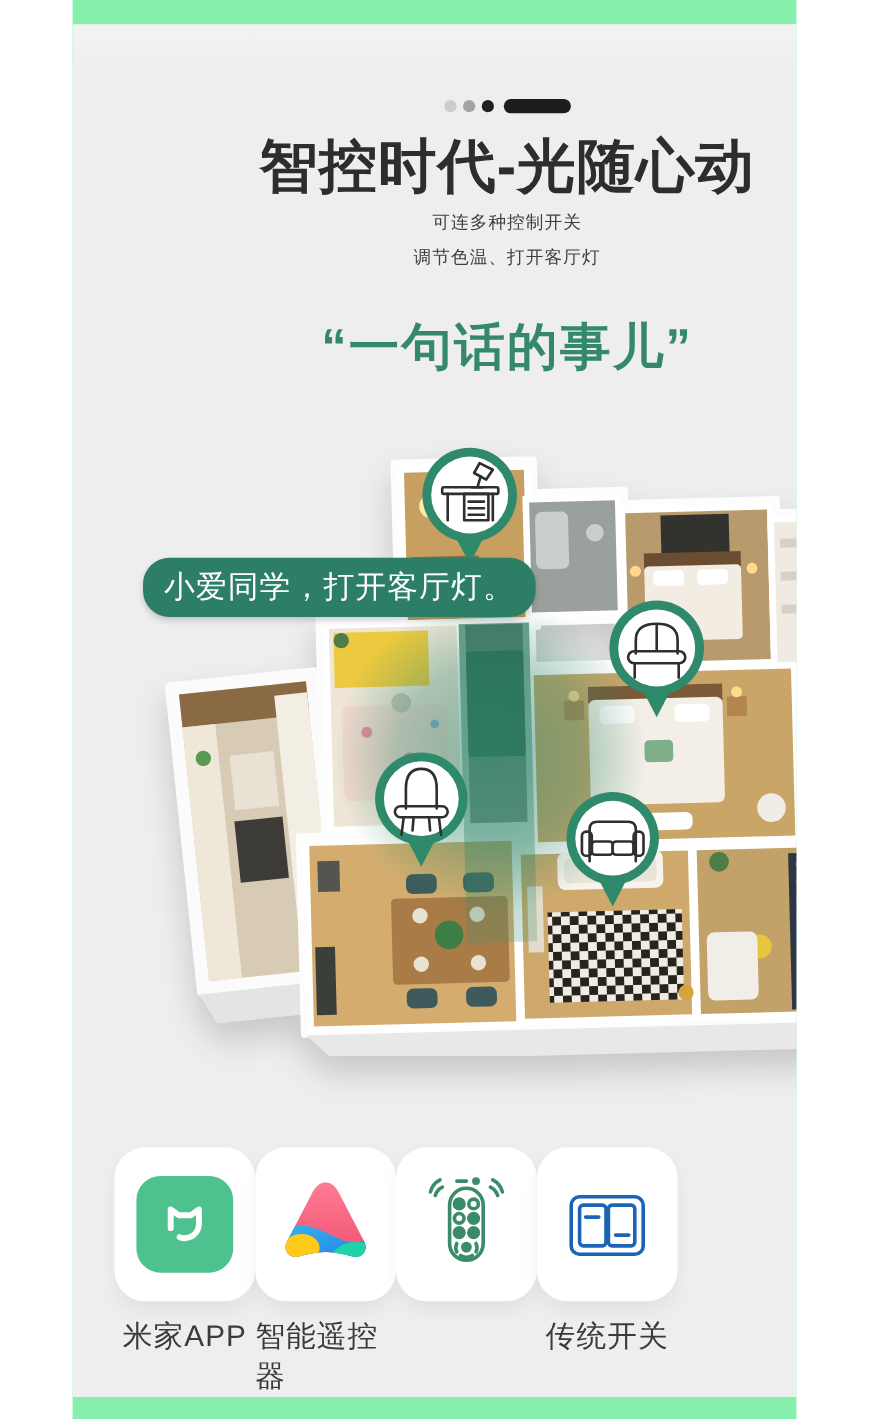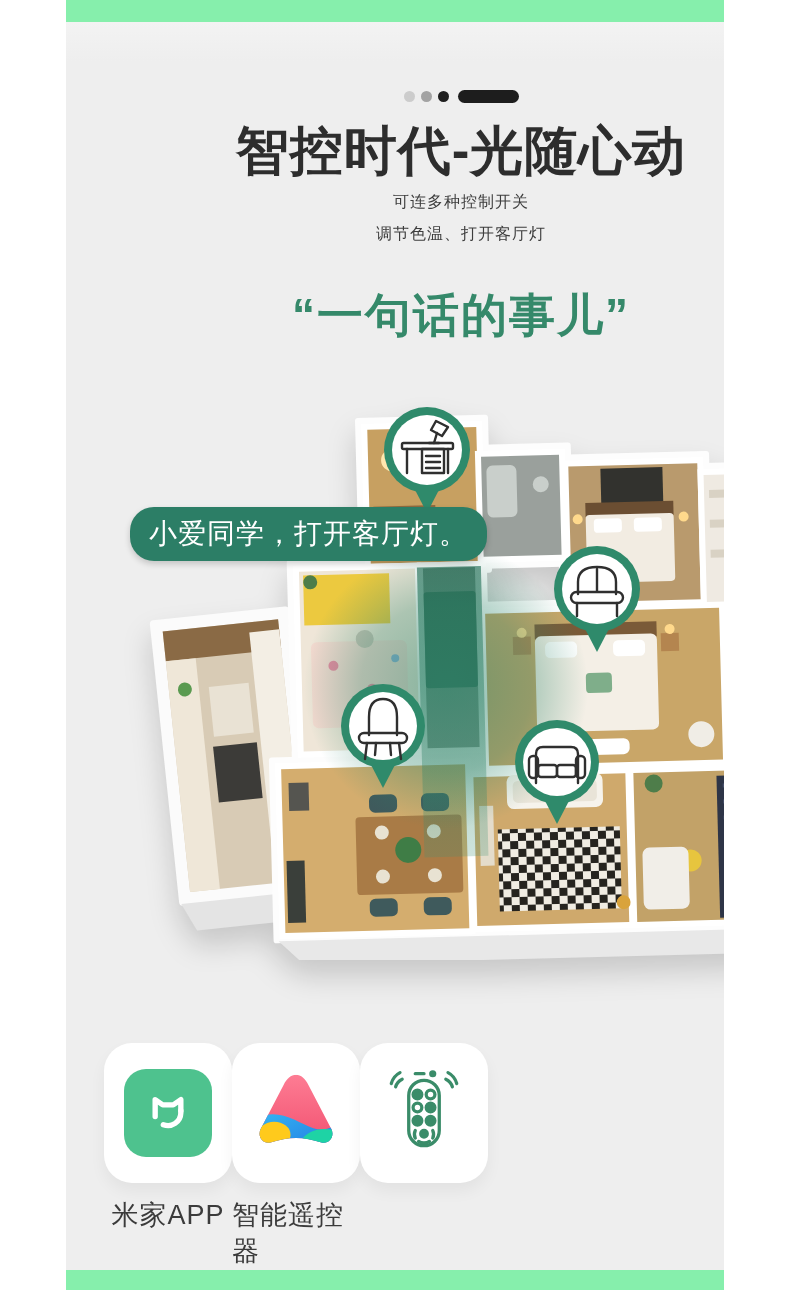--- a/index.html
+++ b/index.html
@@ -330,15 +330,29 @@
             <circle cx="38" cy="51" r="4" fill="#3a8c69"></circle>
               <circle cx="50" cy="51" r="4" fill="#3a8c69"></circle>
             <circle cx="44" cy="63" r="3" fill="#3a8c69"></circle>
             <path d="M36 60 a8 8 0 0 0 0 7 M52 60 a8 8 0 0 1 0 7"></path>
             <path d="M39 70 a7 5 0 0 0 10 0"></path>
           </g>
         </svg>
       </div>
     </div>
 
+    <div class="feature">
+      <div class="card">
+        <svg width="96" height="96" viewBox="0 0 88 88">
+          <g stroke="#1c64b5" stroke-width="3" fill="none" stroke-linecap="round" stroke-linejoin="round">
+            <rect x="14" y="21" width="60" height="48" rx="7"></rect>
+            <rect x="21" y="28" width="22" height="34" rx="3"></rect>
+            <rect x="45" y="28" width="22" height="34" rx="3"></rect>
+            <path d="M26 38 h11"></path>
+            <path d="M51 53 h11"></path>
+          </g>
+        </svg>
+      </div>
+      <div class="feature-label">传统开关</div>
+    </div>
 
   </div>
 </div>
 
 </body></html>

